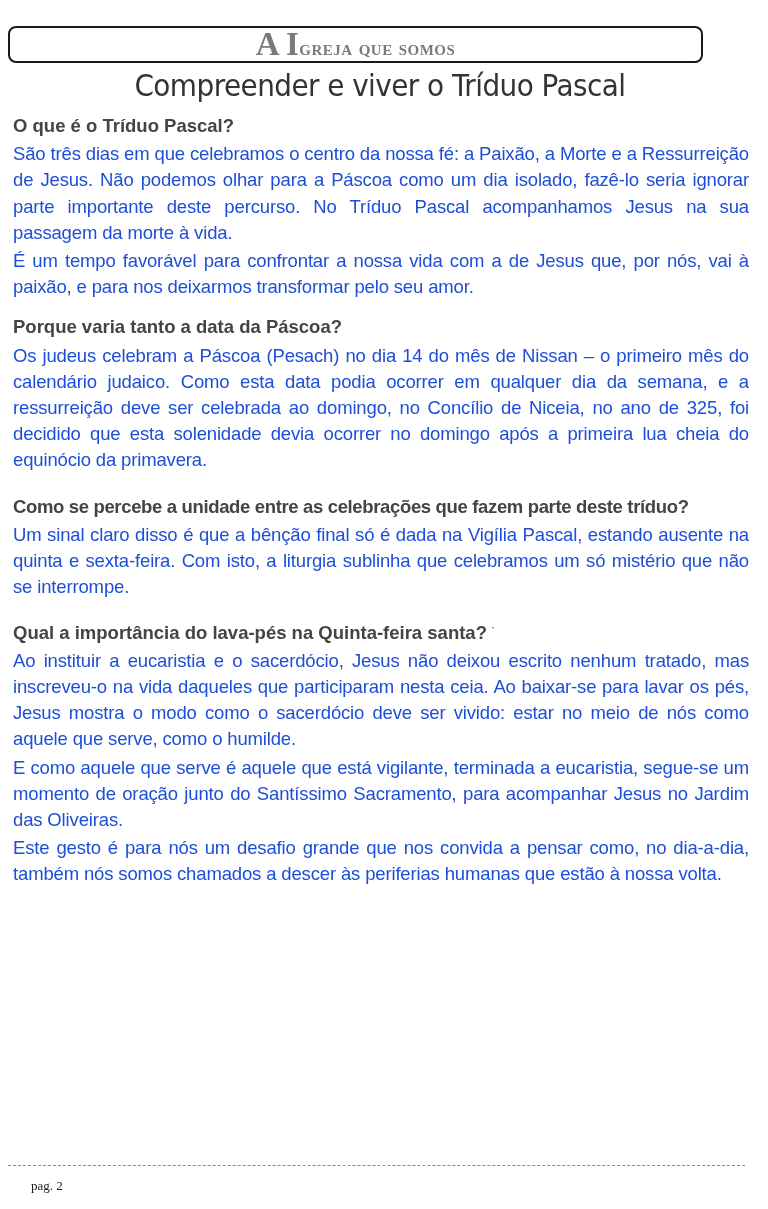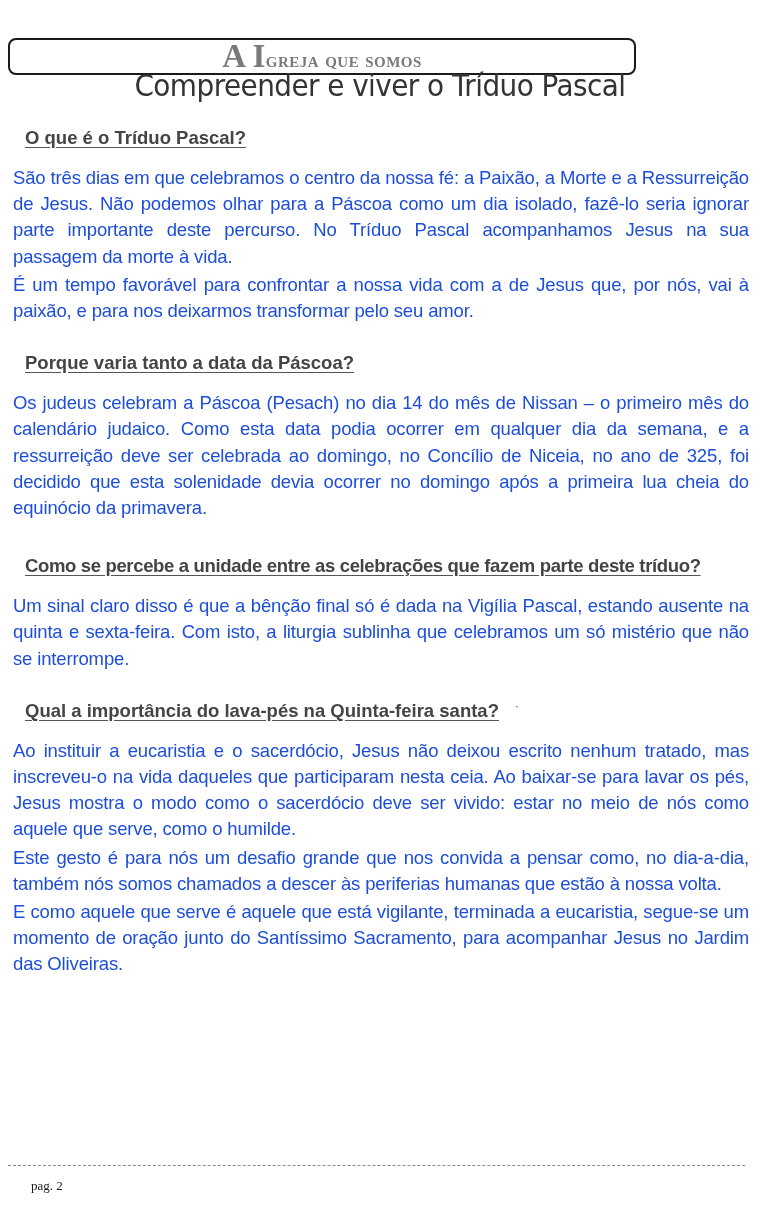--- a/index.html
+++ b/index.html
@@ -17,22 +17,22 @@
     }
     .page {
       position: absolute;
       left: 0; top: 0;
       width: 768px;
       height: 1209px;
     }
     .banner {
       position: absolute;
       left: 8px;
-      top: 38px;
-      width: 628px;
+      top: 26px;
+      width: 695px;
       height: 37px;
       border: 2px solid #1a1a1a;
       border-radius: 8px;
       box-sizing: border-box;
       text-align: center;
       line-height: 33px;
     }
     .banner-title {
       font-family: "Liberation Serif", serif;
       font-weight: bold;
@@ -62,24 +62,23 @@
       left: 13px;
       top: 113px;
       width: 736px;
       font-size: 18.5px;
       line-height: 26.2px;
     }
     .section-heading {
       display: inline-block;
       font-size: 18.5px;
       color: #444444;
-      text-decoration: underline;
       text-decoration-color: #555555;
       text-underline-offset: 3px;
-      margin: 12px;
+      margin: 0;
       line-height: 26px;
     }
     .para {
       margin: 2px 0 0 0;
       text-align: justify;
       color: #1d4ed8;
       letter-spacing: -0.15px;
     }
     .para + .para { }
     .gap-lg { height: 14px; }
@@ -139,22 +138,22 @@
     <section>
       <h2 class="section-heading" style="letter-spacing:-0.35px;">Como se percebe a unidade entre as celebrações que fazem parte deste tríduo?</h2>
       <p class="para">Um sinal claro disso é que a bênção final só é dada na Vigília Pascal, estando ausente na quinta e sexta-feira. Com isto, a liturgia sublinha que celebramos um só mistério que não se interrompe.</p>
     </section>
 
     <div class="gap-lg"></div>
 
     <section>
       <h2 class="section-heading">Qual a importância do lava-pés na Quinta-feira santa?</h2><span class="stray-dot">·</span>
       <p class="para">Ao instituir a eucaristia e o sacerdócio, Jesus não deixou escrito nenhum tratado, mas inscreveu-o na vida daqueles que participaram nesta ceia. Ao baixar-se para lavar os pés, Jesus mostra o modo como o sacerdócio deve ser vivido: estar no meio de nós como aquele que serve, como o humilde.</p>
+      <p class="para">E como aquele que serve é aquele que está vigilante, terminada a eucaristia, segue-se um momento de oração junto do Santíssimo Sacramento, para acompanhar Jesus no Jardim das Oliveiras.</p>
       <p class="para">Este gesto é para nós um desafio grande que nos convida a pensar como, no dia-a-dia, também nós somos chamados a descer às periferias humanas que estão à nossa volta.</p>
-      <p class="para">E como aquele que serve é aquele que está vigilante, terminada a eucaristia, segue-se um momento de oração junto do Santíssimo Sacramento, para acompanhar Jesus no Jardim das Oliveiras.</p>
     </section>
 
   </div>
 
   <div class="footer-rule"></div>
   <div class="page-number">pag. 2</div>
 
 </div>
 
 </body></html>

